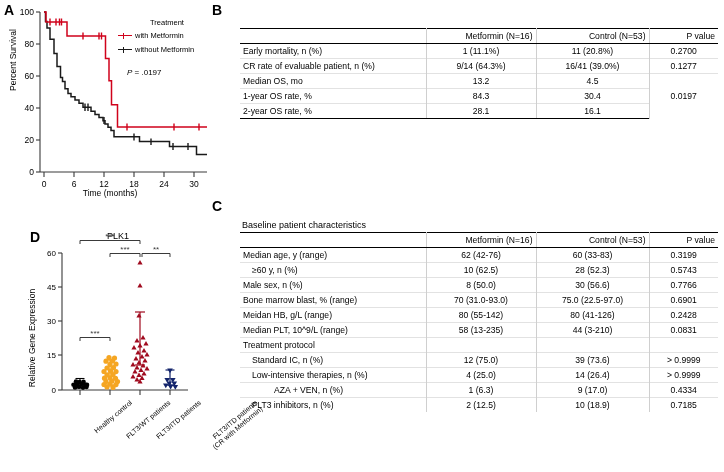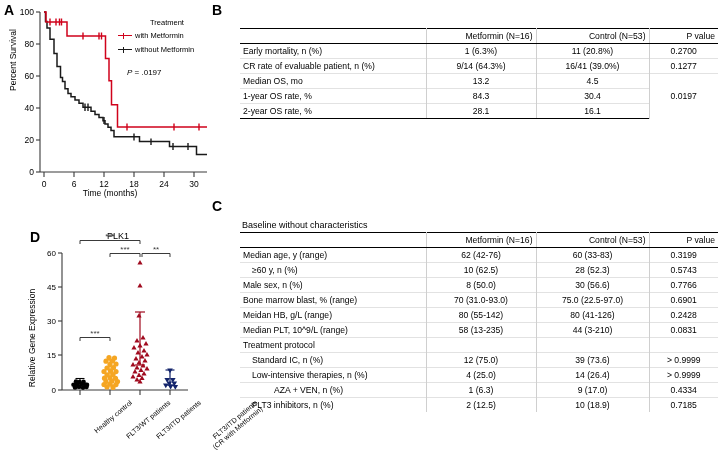--- a/index.html
+++ b/index.html
@@ -224,21 +224,21 @@
         </colgroup>
       <tbody>
         <tr class="hdr">
           <td class="first l"></td>
           <td class="c">Metformin (N=16)</td>
           <td class="c">Control (N=53)</td>
           <td class="c lastcol">P value</td>
         </tr>
         <tr>
           <td class="first l">Early mortality, n (%)</td>
-          <td class="c">1 (6.3%)</td>
+          <td class="c">1 (11.1%)</td>
           <td class="c">11 (20.8%)</td>
           <td class="c lastcol">0.2700</td>
         </tr>
         <tr>
           <td class="first l">CR rate of  evaluable patient, n (%)</td>
           <td class="c">9/14 (64.3%)</td>
           <td class="c">16/41 (39.0%)</td>
           <td class="c lastcol">0.1277</td>
         </tr>
         <tr>
@@ -258,21 +258,21 @@
           <td class="c">16.1</td>
         </tr>
       </tbody>
     </table>
   </div>
 </div>
 
 <div id="panelC">
   <div class="panel-letter pl">C</div>
   <div style="position:absolute;left:28px;top:24px;width:478px;">
-    <div class="tbl-caption">Baseline without characteristics</div>
+    <div class="tbl-caption">Baseline patient characteristics</div>
     <table class="sci" style="width:478px;">
       <colgroup>
           <col style="width:186px">
           <col style="width:110px">
           <col style="width:113px">
           <col style="width:69px">
         </colgroup>
       <tbody>
         <tr class="hdr">
           <td class="first l"></td>

